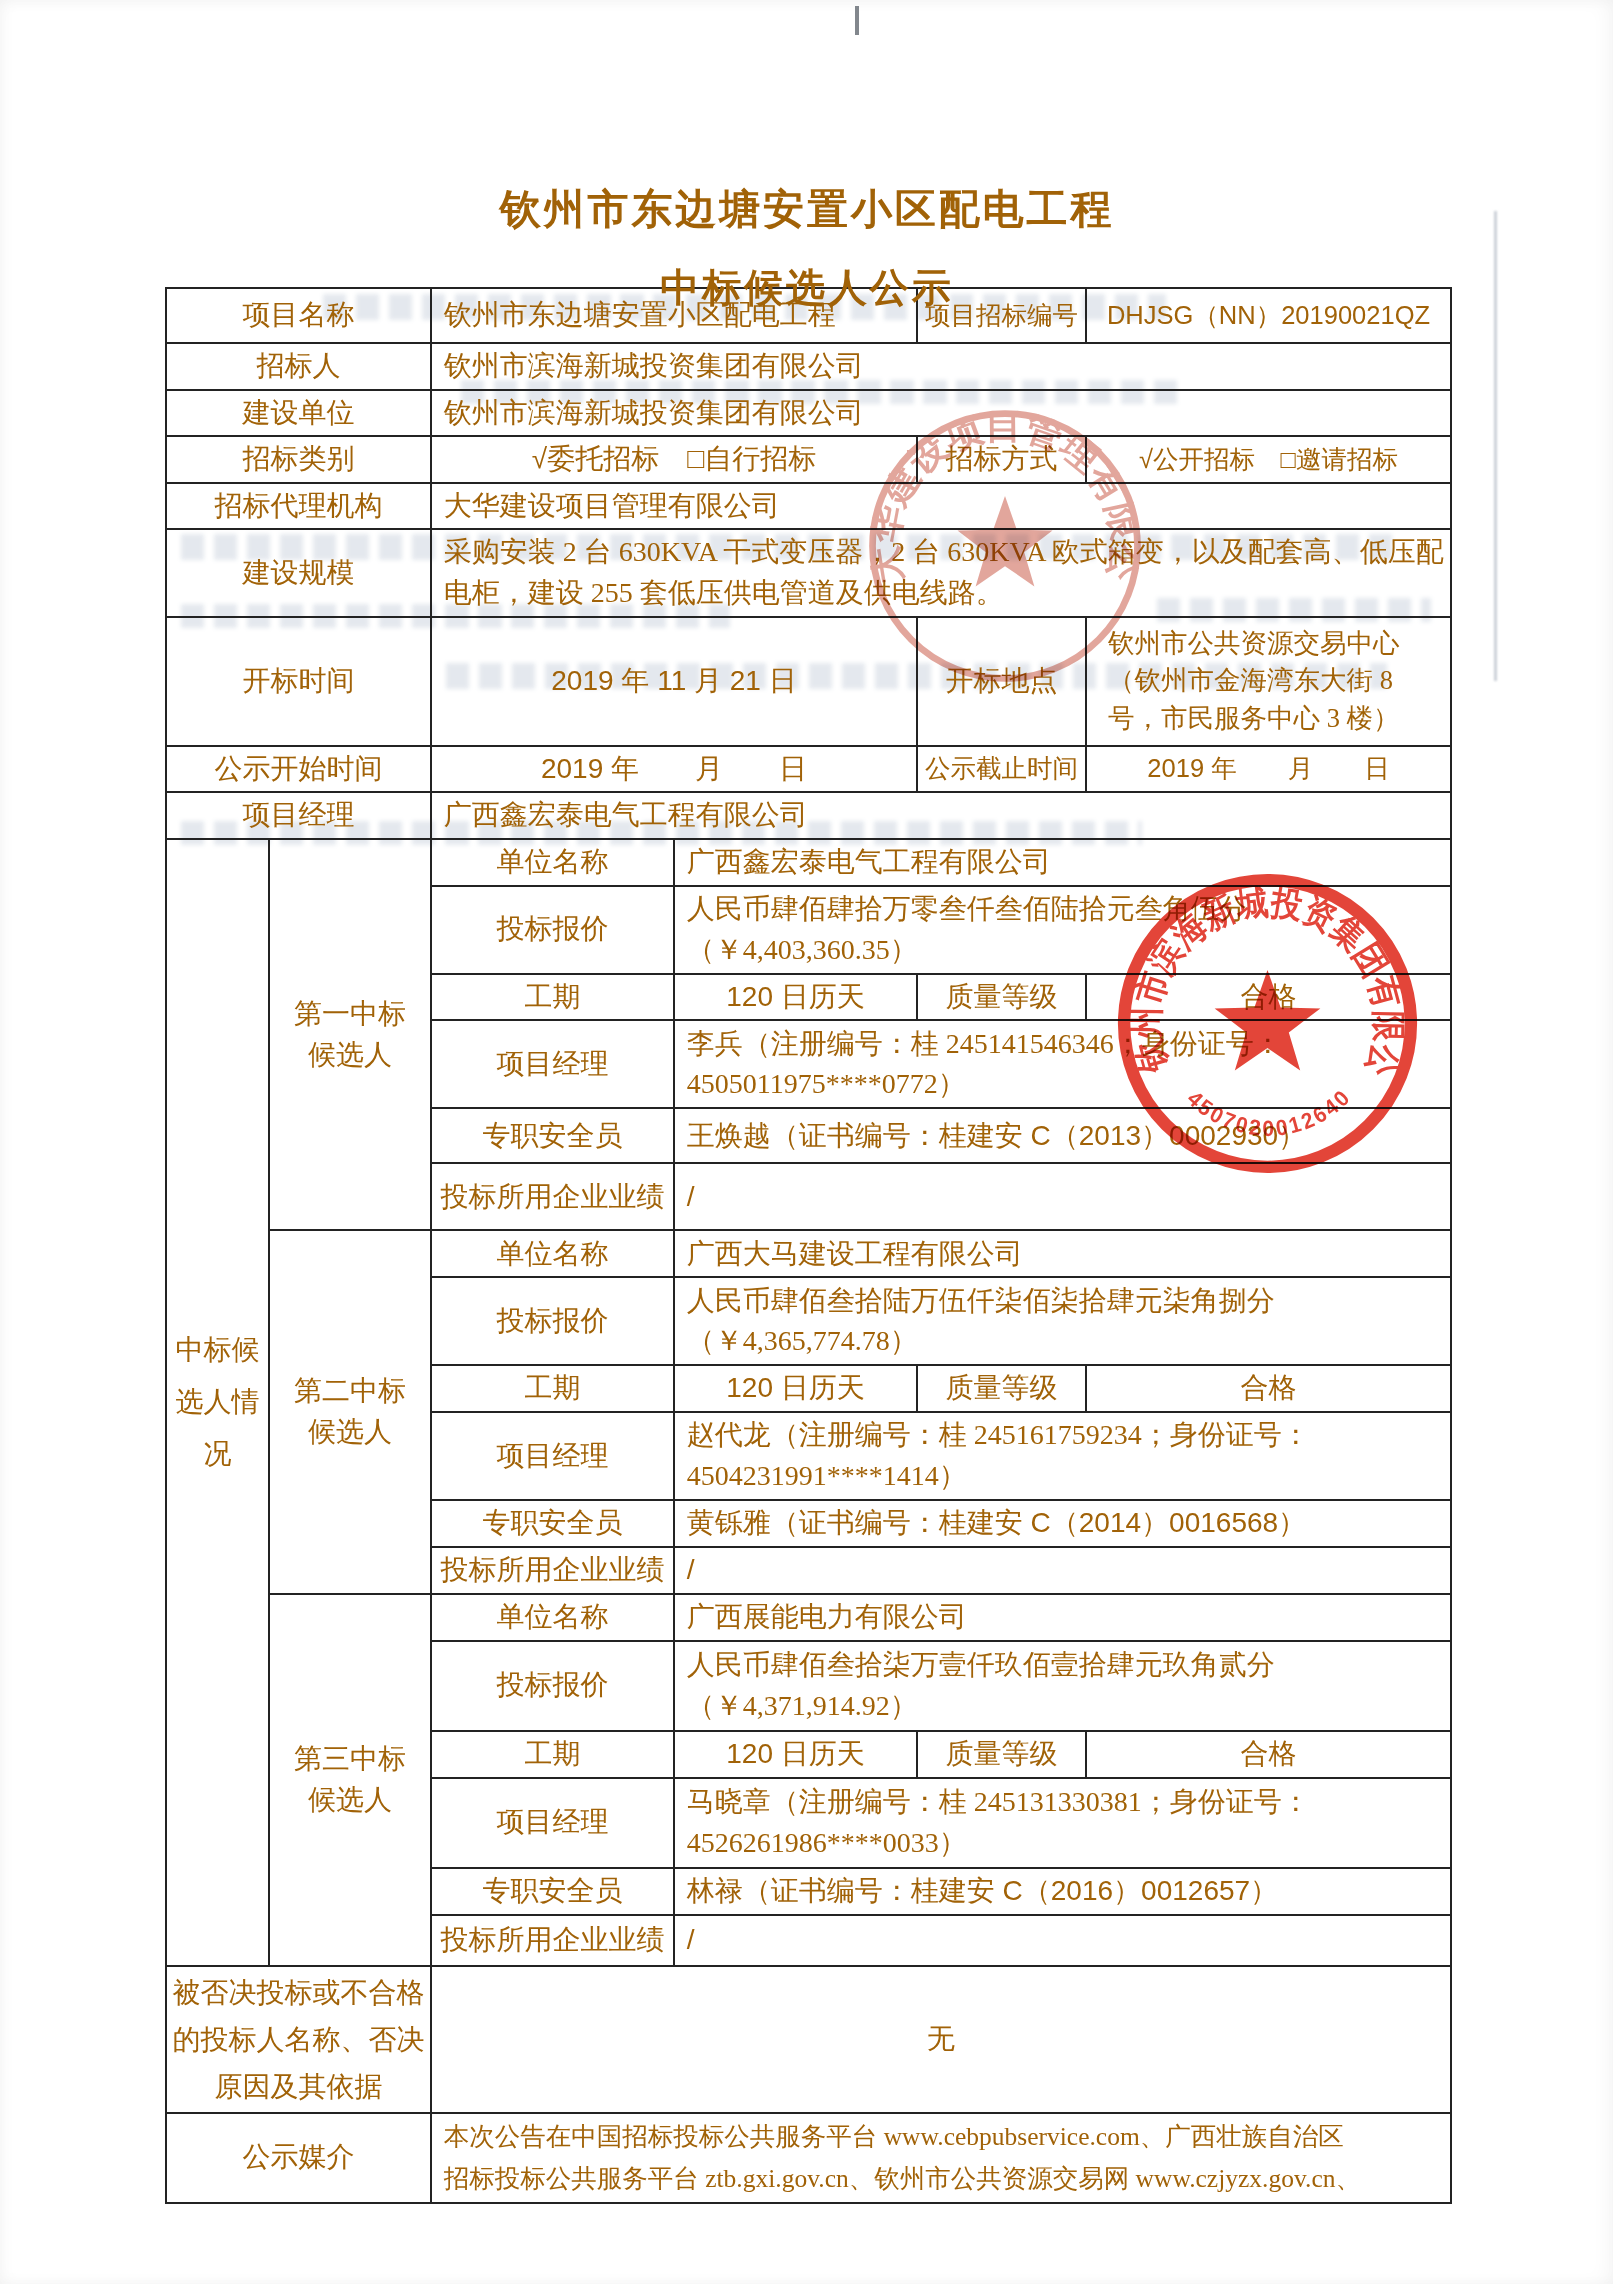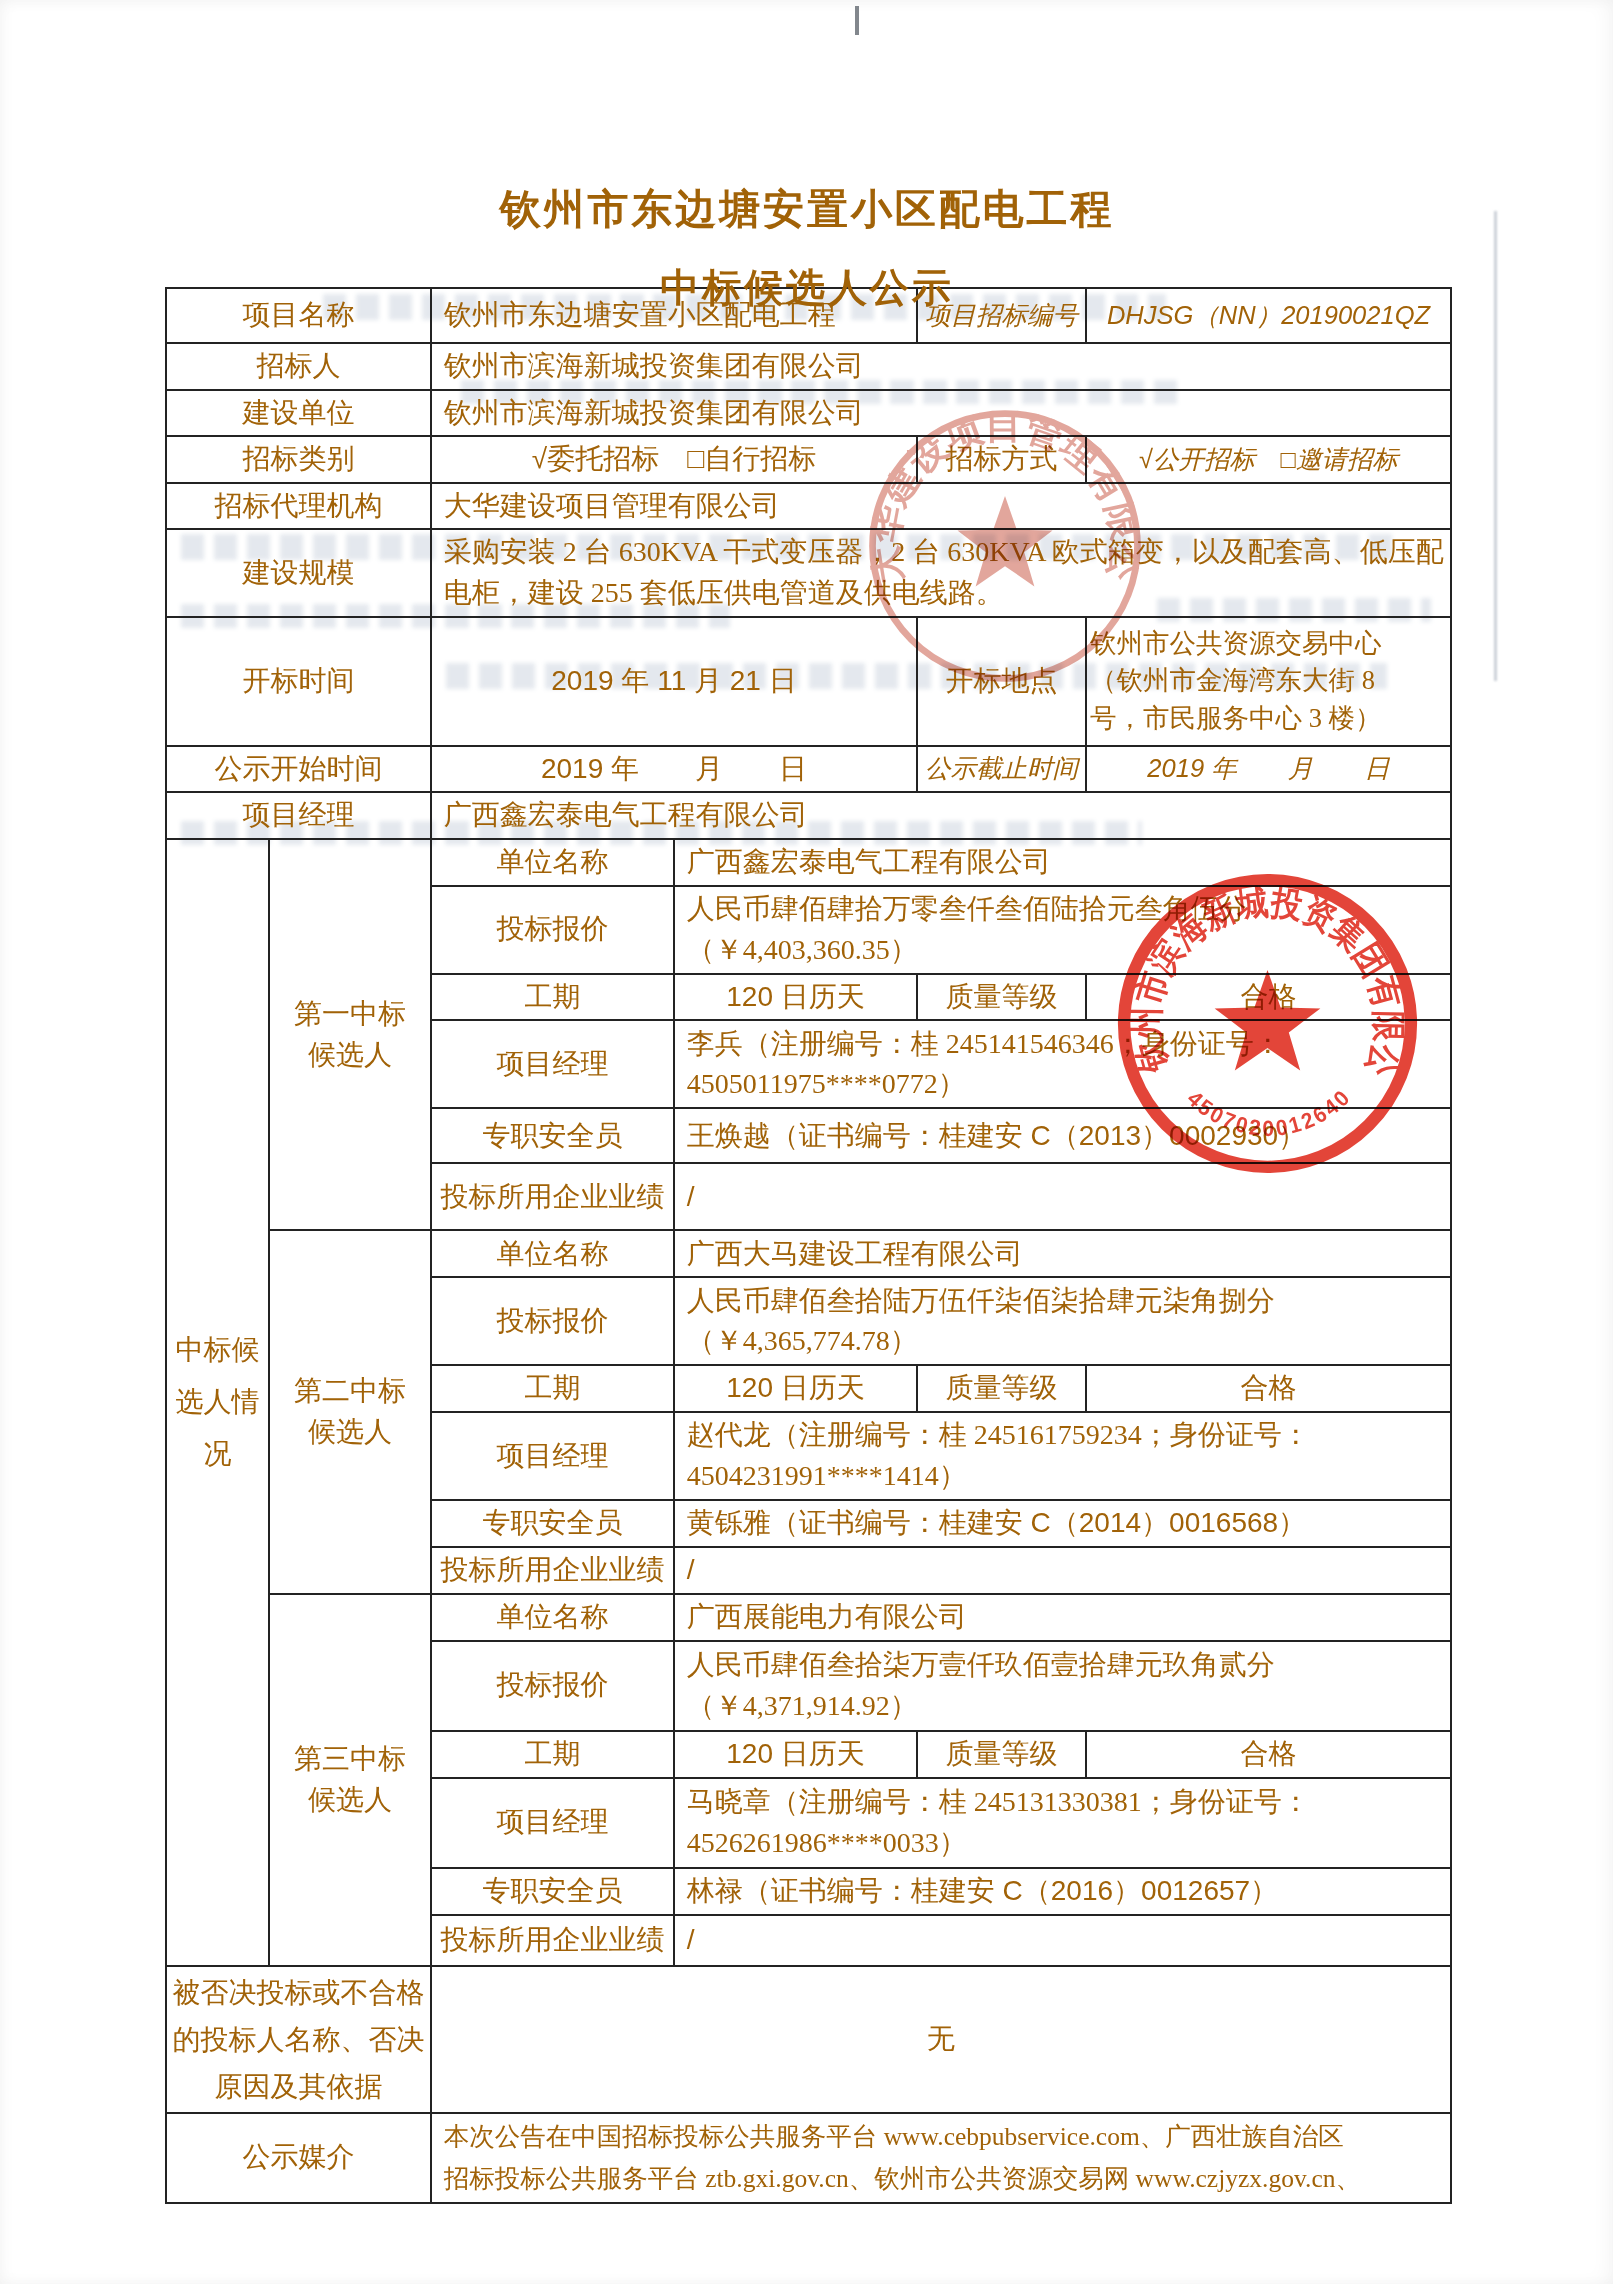--- a/index.html
+++ b/index.html
@@ -15,22 +15,22 @@
     position:absolute;left:165px;top:287px;width:1284px;z-index:2;
     border-collapse:collapse;table-layout:fixed;background:transparent;
     border:2.9px solid #151515;
   }
   td{border:2px solid #232323;font-size:28px;line-height:1.45;vertical-align:middle;padding:2px 7.8px;overflow:hidden;}
   td.lbl{text-align:center;padding:2px 2.9px;}
   td.val{text-align:left;padding:2px 5.9px 2px 11.8px;}
   td.ctr{text-align:center;}
   .pre{white-space:pre-line;font-family:Liberation Serif, serif;}
   .big-lbl{line-height:1.85;}
-  .fit{font-size:25.5px;font-style:italic;}
-  .addr{font-size:26.5px;line-height:1.42;text-align:left;padding-left:3px;}
+  .fit{font-size:25.5px;}
+  .addr{font-size:26.5px;line-height:1.42;text-align:left;padding-left:21px;}
   .media-val{font-size:25.5px;line-height:1.62;}
   .rej-lbl{line-height:1.68;}
   
   .stamp{position:absolute;mix-blend-mode:multiply;pointer-events:none;z-index:5;}
   #stamp1{left:861px;top:402px;width:288px;height:288px;opacity:.52;}
   #stamp2{left:1105px;top:861px;width:325px;height:325px;opacity:.88;}
   
   .ghost{position:absolute;z-index:1;filter:blur(2px);opacity:.20;
     background:repeating-linear-gradient(90deg,#7e91ad 0 23.5px,transparent 23.5px 33px);}
   .edge-line{position:absolute;z-index:1;background:#ccd1d8;filter:blur(1px);}

